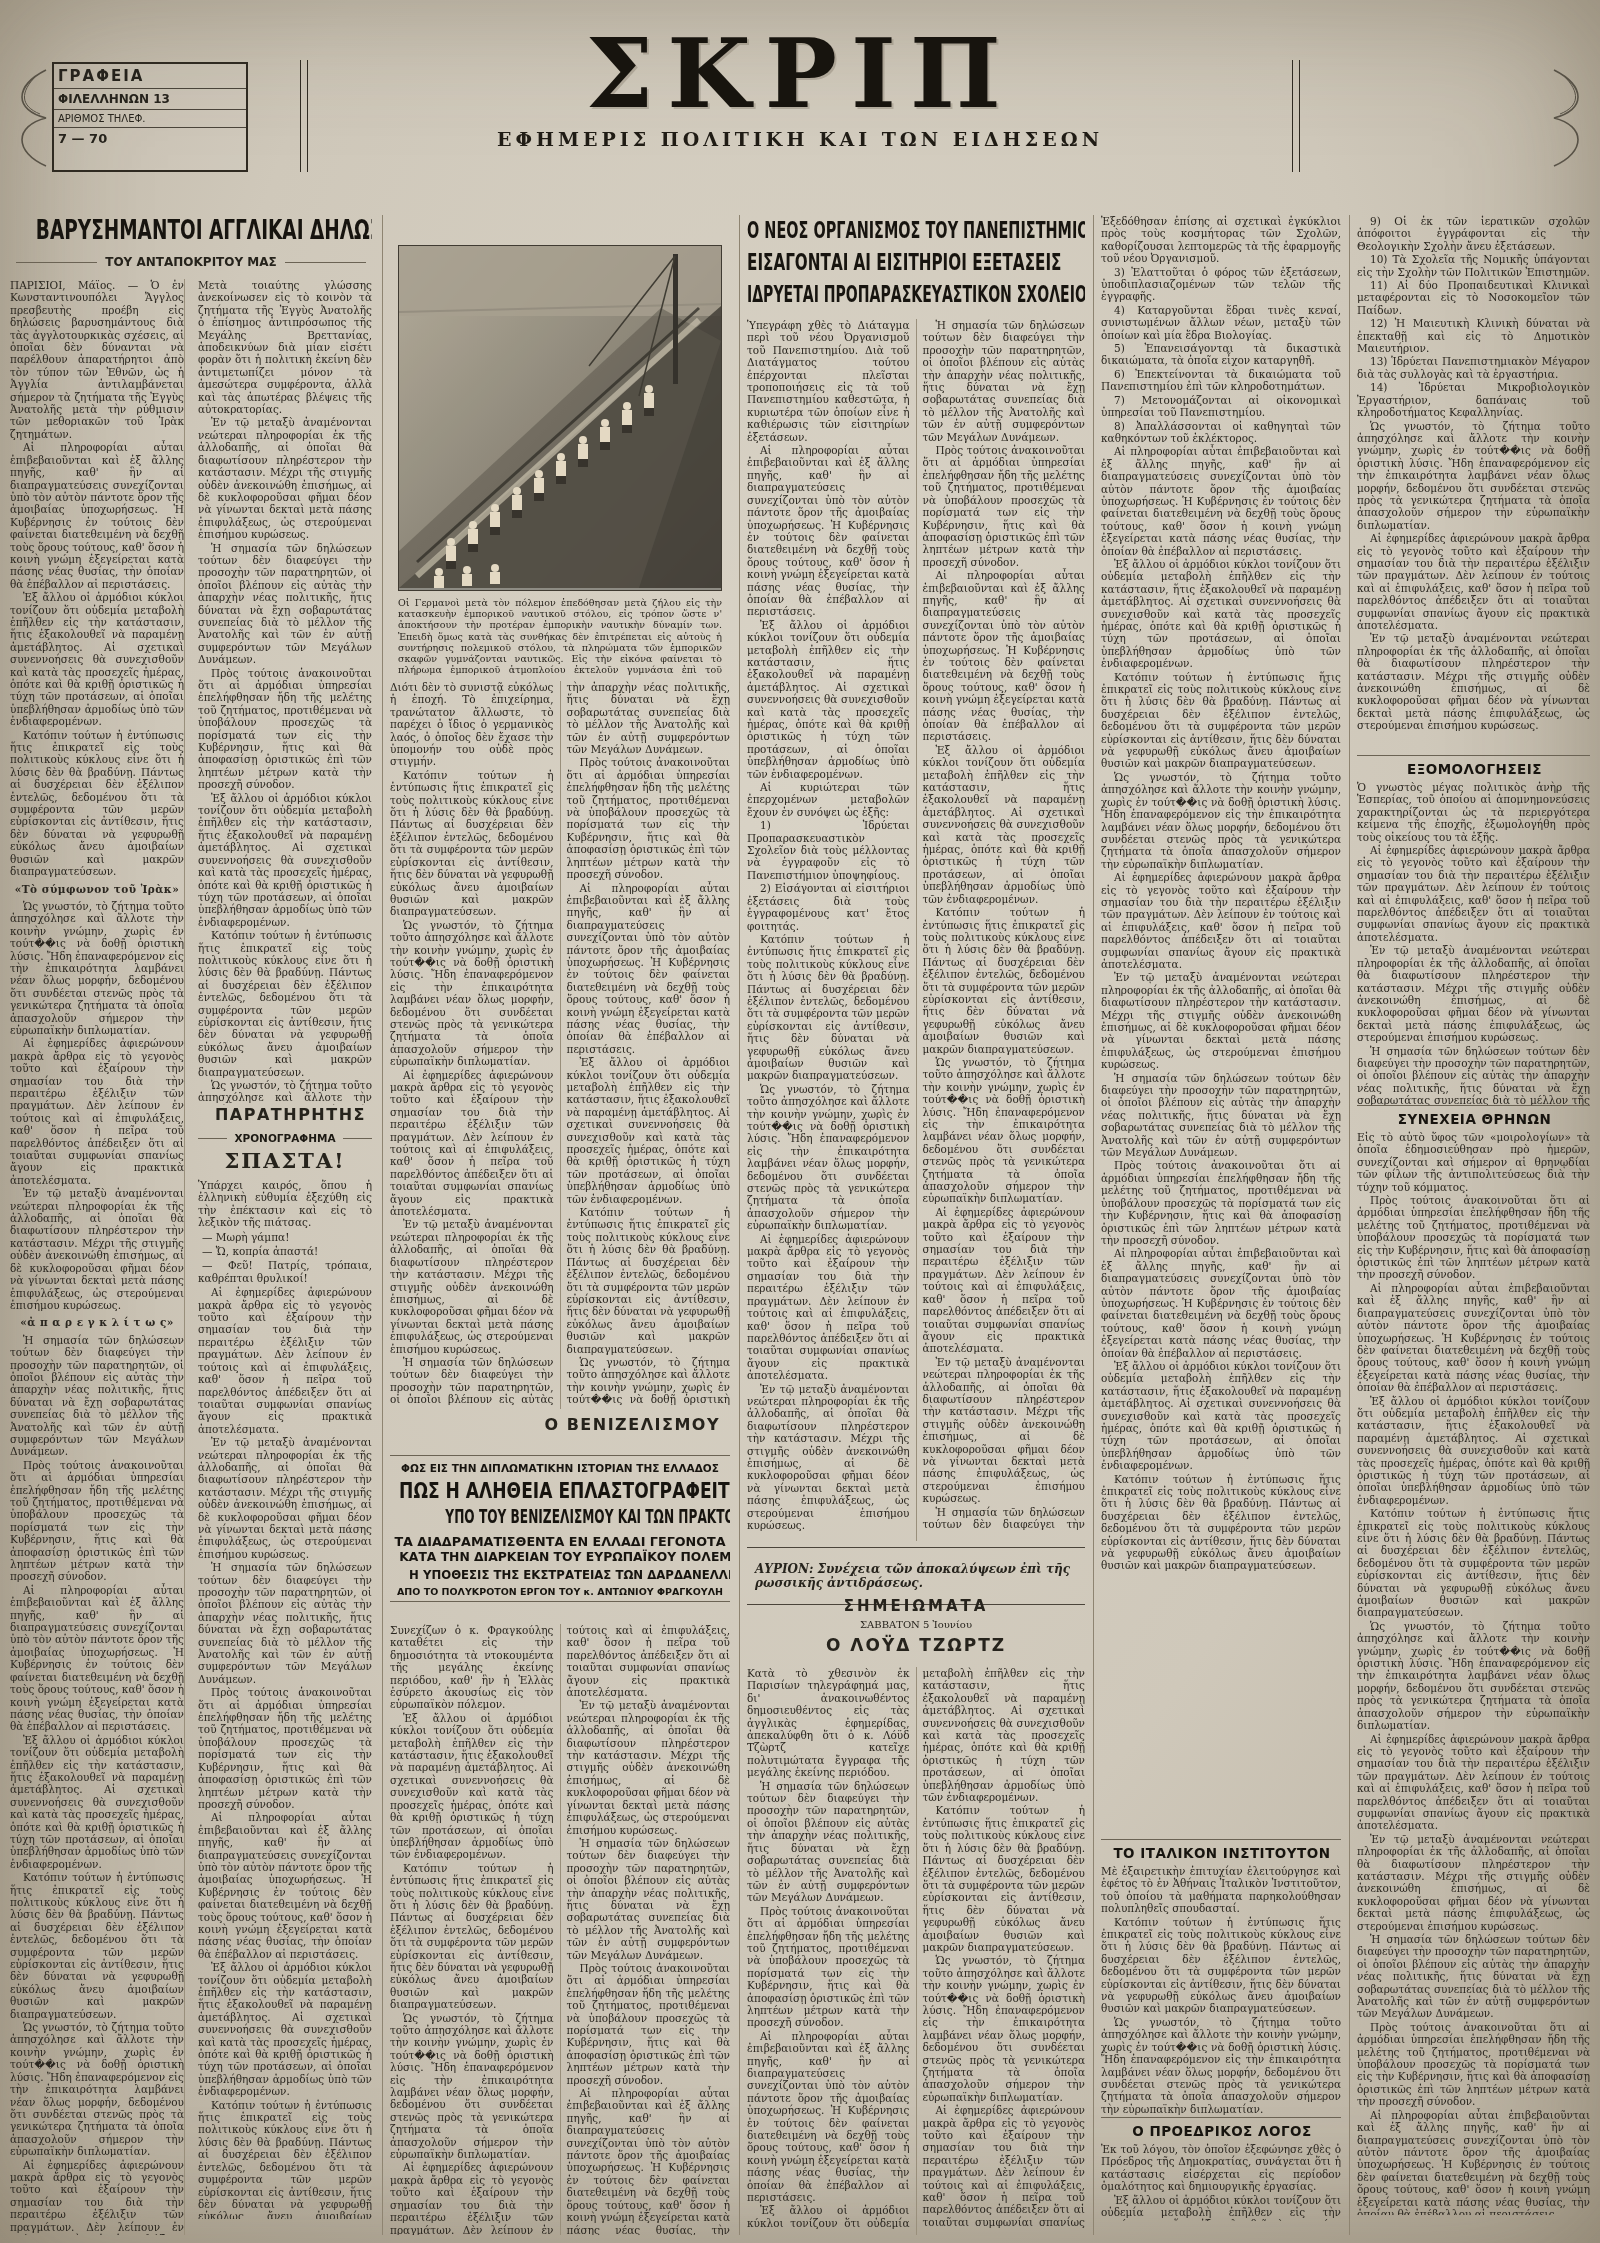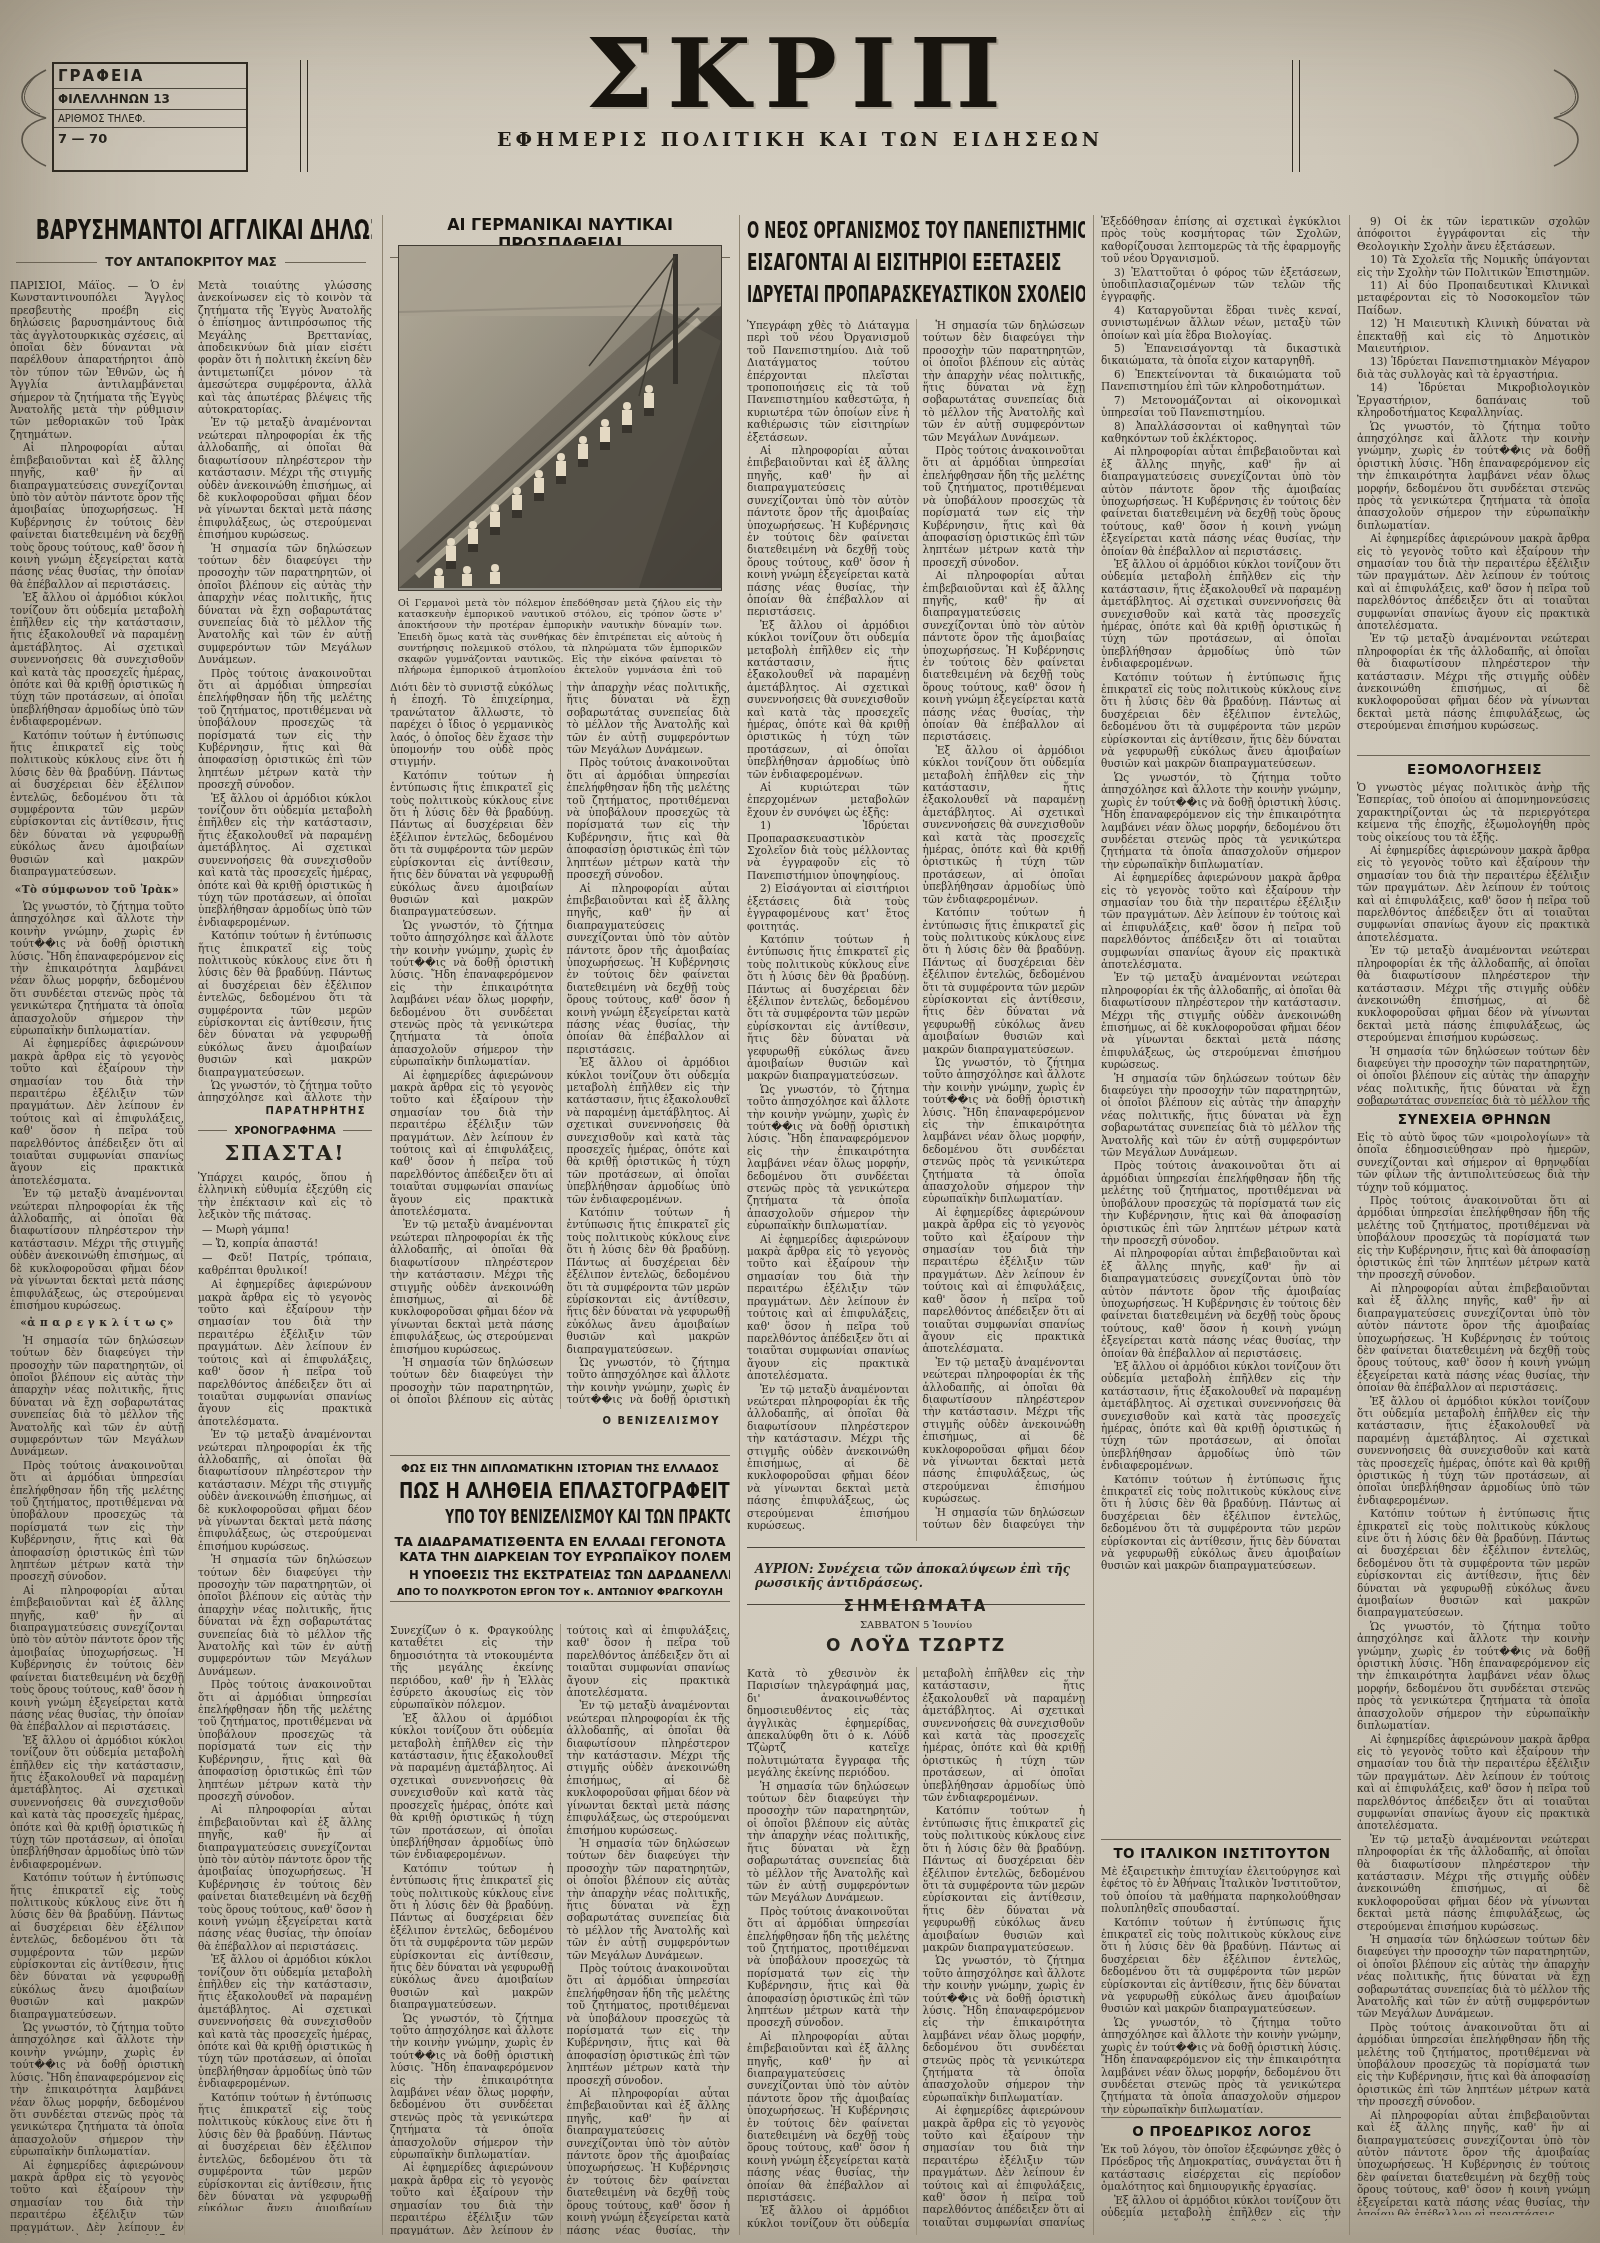--- a/index.html
+++ b/index.html
@@ -45,21 +45,21 @@
   .body p{margin:0 0 1px 0;text-indent:13px;}
   .body p.lead{text-indent:0;}
   .body p.dlg{text-indent:4px;margin:2px 0;}
   .body p.emph{text-indent:0;text-align:center;font-weight:bold;letter-spacing:.5px;margin:5px 0;}
   .cols2{column-count:2;column-gap:13px;column-rule:1px solid #998f7b;column-fill:auto;}
   .hl{font-family:"DejaVu Sans",sans-serif;font-weight:bold;color:#17140f;}
   .hline{display:inline-block;white-space:nowrap;}
   .center{text-align:center;}
   .kick{display:flex;align-items:center;gap:7px;font-family:"DejaVu Sans",sans-serif;font-weight:bold;font-size:10.5px;justify-content:center;color:#1c1913;}
   .kick::before,.kick::after{content:"";flex:1;border-top:1px solid #6b6354;}
-  .sig{font-family:"DejaVu Sans",sans-serif;font-weight:bold;font-size:10px;text-align:right;letter-spacing:1.5px;padding-right:6px;}
+  .sig{font-family:"DejaVu Sans",sans-serif;font-weight:bold;font-size:16px;text-align:right;letter-spacing:1.5px;padding-right:6px;}
   .railh{font-family:"DejaVu Sans",sans-serif;font-weight:bold;font-size:13.5px;border-top:1px solid #6b6354;padding-top:5px;padding-left:2px;color:#17140f;letter-spacing:.5px;text-align:center;}
   .photo{position:absolute;left:8px;right:8px;border:1px solid #403b32;background:#8e8c84;}
   .photo svg{display:block;filter:contrast(.93) sepia(.2) brightness(.97);}
   .caption{font-size:9.5px;line-height:11.2px;text-align:justify;color:#2a261f;}
   .tomorrow{border-top:1px solid #4a443a;border-bottom:1px solid #4a443a;padding:14px 8px;text-align:left;font-weight:bold;font-style:italic;font-size:12px;}
   .notes-h{font-family:"DejaVu Sans",sans-serif;font-weight:bold;font-size:15px;letter-spacing:3px;text-align:center;}
   .notes-d{font-size:10px;text-align:center;}
   .notes-t{font-family:"DejaVu Sans",sans-serif;font-weight:bold;font-size:17px;letter-spacing:2px;text-align:center;}
   .subhead{display:flex;align-items:center;gap:8px;font-family:"DejaVu Sans",sans-serif;font-weight:bold;font-size:12px;justify-content:center;}
   .subhead::before,.subhead::after{content:"";flex:1;border-top:1px solid #6b6354;}
@@ -152,21 +152,20 @@
               <p>Πρὸς τούτοις ἀνακοινοῦται ὅτι αἱ ἁρμόδιαι ὑπηρεσίαι ἐπελήφθησαν ἤδη τῆς μελέτης τοῦ ζητήματος, προτιθέμεναι νὰ ὑποβάλουν προσεχῶς τὰ πορίσματά των εἰς τὴν Κυβέρνησιν, ἥτις καὶ θὰ ἀποφασίσῃ ὁριστικῶς ἐπὶ τῶν ληπτέων μέτρων κατὰ τὴν προσεχῆ σύνοδον.</p>
               <p>Αἱ πληροφορίαι αὗται ἐπιβεβαιοῦνται καὶ ἐξ ἄλλης πηγῆς, καθ' ἣν αἱ διαπραγματεύσεις συνεχίζονται ὑπὸ τὸν αὐτὸν πάντοτε ὅρον τῆς ἀμοιβαίας ὑποχωρήσεως. Ἡ Κυβέρνησις ἐν τούτοις δὲν φαίνεται διατεθειμένη νὰ δεχθῇ τοὺς ὅρους τούτους, καθ' ὅσον ἡ κοινὴ γνώμη ἐξεγείρεται κατὰ πάσης νέας θυσίας, τὴν ὁποίαν θὰ ἐπέβαλλον αἱ περιστάσεις.</p>
               <p>Ἐξ ἄλλου οἱ ἁρμόδιοι κύκλοι τονίζουν ὅτι οὐδεμία μεταβολὴ ἐπῆλθεν εἰς τὴν κατάστασιν, ἥτις ἐξακολουθεῖ νὰ παραμένῃ ἀμετάβλητος. Αἱ σχετικαὶ συνεννοήσεις θὰ συνεχισθοῦν καὶ κατὰ τὰς προσεχεῖς ἡμέρας, ὁπότε καὶ θὰ κριθῇ ὁριστικῶς ἡ τύχη τῶν προτάσεων, αἱ ὁποῖαι ὑπεβλήθησαν ἁρμοδίως ὑπὸ τῶν ἐνδιαφερομένων.</p>
               <p>Κατόπιν τούτων ἡ ἐντύπωσις ἥτις ἐπικρατεῖ εἰς τοὺς πολιτικοὺς κύκλους εἶνε ὅτι ἡ λύσις δὲν θὰ βραδύνῃ. Πάντως αἱ δυσχέρειαι δὲν ἐξέλιπον ἐντελῶς, δεδομένου ὅτι τὰ συμφέροντα τῶν μερῶν εὑρίσκονται εἰς ἀντίθεσιν, ἥτις δὲν δύναται νὰ γεφυρωθῇ εὐκόλως ἄνευ ἀμοιβαίων θυσιῶν καὶ μακρῶν διαπραγματεύσεων.</p>
             </div>
         </div>
       </div>
     </section>
 
     <section style="left:382px;top:0;width:340px;height:1236px">
-      <div class="hl center" style="font-size:16px;border-bottom:1px solid #6b6354;padding-bottom:4px">ΑΙ ΓΕΡΜΑΝΙΚΑΙ ΝΑΥΤΙΚΑΙ ΠΡΟΣΠΑΘΕΙΑΙ</div>
       <div class="photo" style="top:30px;height:344px">
         <svg width="100%" height="342" viewBox="0 0 322 342" preserveAspectRatio="none">
           <defs>
             <linearGradient id="g1" x1="0" y1="0" x2="1" y2="1">
               <stop offset="0" stop-color="#b8b5aa"></stop>
                 <stop offset=".5" stop-color="#8d8b82"></stop>
                 <stop offset="1" stop-color="#4c4a44"></stop>
             </linearGradient>
           </defs>
           <rect width="322" height="342" fill="url(#g1)"></rect>

